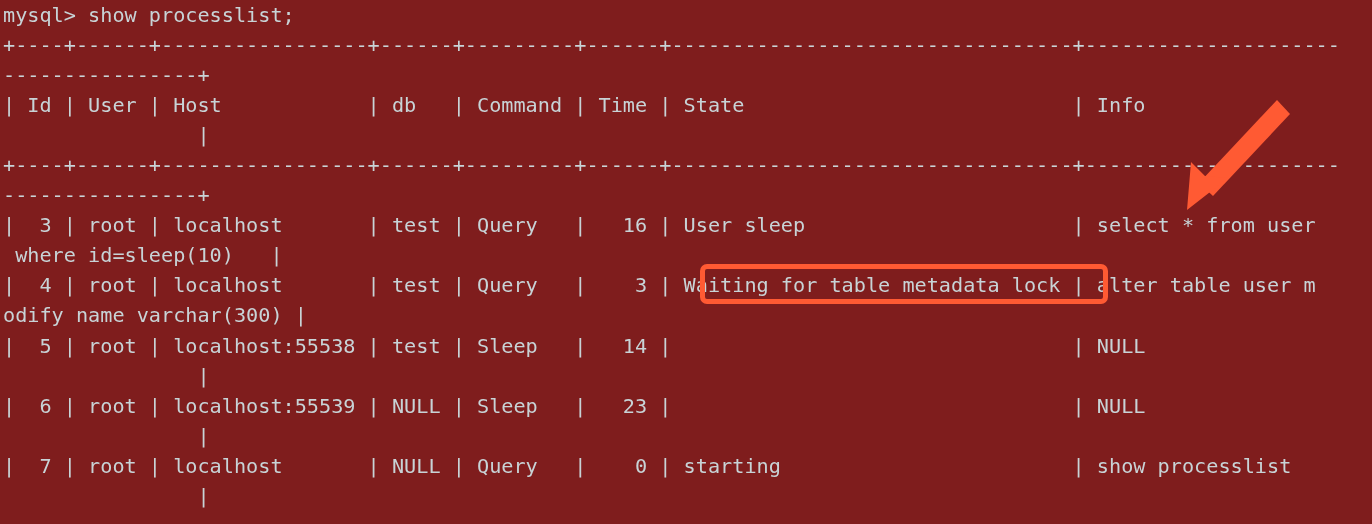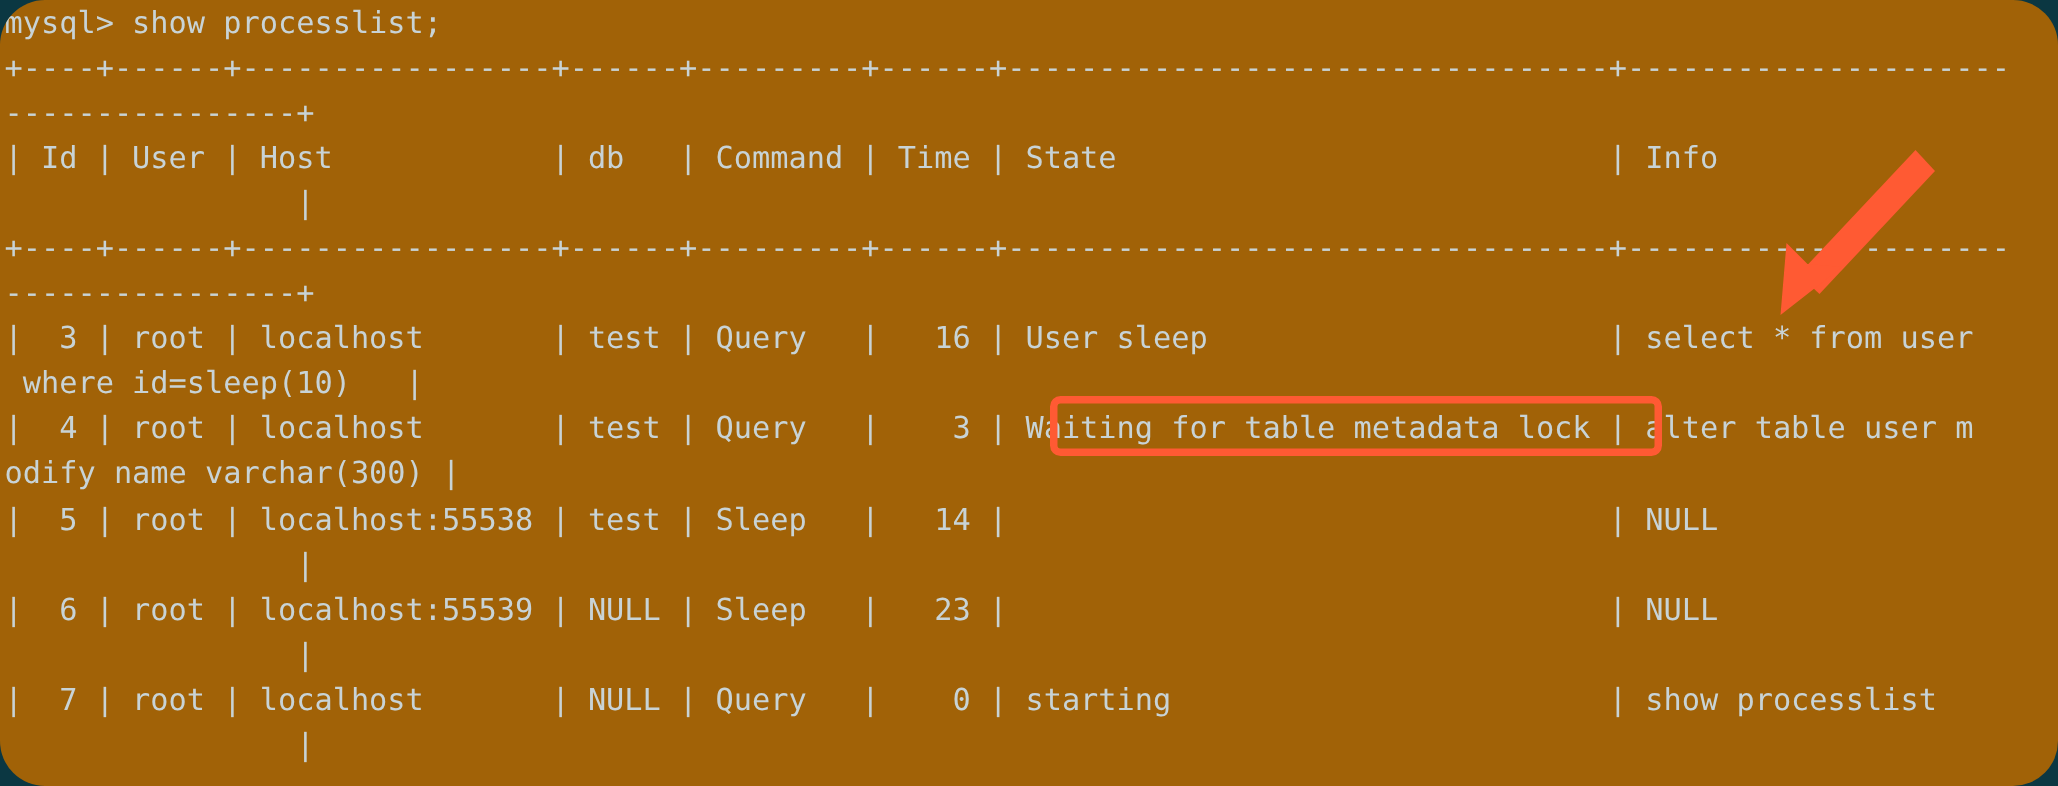--- a/index.html
+++ b/index.html
@@ -59,21 +59,21 @@
     left: 1165px;
     top: 92px;
     width: 130px;
     height: 128px;
     pointer-events: none;
   }
 </style>
 </head>
 <body>
 
-<div id="terminal" style="background: #a16207; color: rgb(200, 211, 214); border-radius: 30px;">
+<div id="terminal" style="background: #7f1d1d; color: rgb(200, 211, 214);">
 
   <pre class="term-text" style="color: rgb(200, 211, 214);"><span class="row-line">mysql&gt; show processlist;</span><span class="row-line">+----+------+-----------------+------+---------+------+---------------------------------+---------------------</span><span class="row-line">----------------+</span><span class="row-line">| Id | User | Host            | db   | Command | Time | State                           | Info                </span><span class="row-line">                |</span><span class="row-line">+----+------+-----------------+------+---------+------+---------------------------------+---------------------</span><span class="row-line">----------------+</span><span class="row-line">|  3 | root | localhost       | test | Query   |   16 | User sleep                      | select * from user  </span><span class="row-line"> where id=sleep(10)   |</span><span class="row-line">|  4 | root | localhost       | test | Query   |    3 | Waiting for table metadata lock | alter table user m</span><span class="row-line">odify name varchar(300) |</span><span class="row-line">|  5 | root | localhost:55538 | test | Sleep   |   14 |                                 | NULL                </span><span class="row-line">                |</span><span class="row-line">|  6 | root | localhost:55539 | NULL | Sleep   |   23 |                                 | NULL                </span><span class="row-line">                |</span><span class="row-line">|  7 | root | localhost       | NULL | Query   |    0 | starting                        | show processlist    </span><span class="row-line">                |</span></pre>
 
   <div class="highlight-box" style="border-color: rgb(255, 90, 51);"></div>
 
   <svg class="arrow-annotation" viewBox="0 0 130 128" xmlns="http://www.w3.org/2000/svg">
     <g fill="#ff5a33" stroke="none">
       <path d="M 112 8 L 125 22 L 48 104 L 34 91 Z" fill="#ff5a33"></path>
       <path d="M 22 118 L 26 70 L 40 84 L 63 86 Z" fill="#ff5a33"></path>
     </g>

